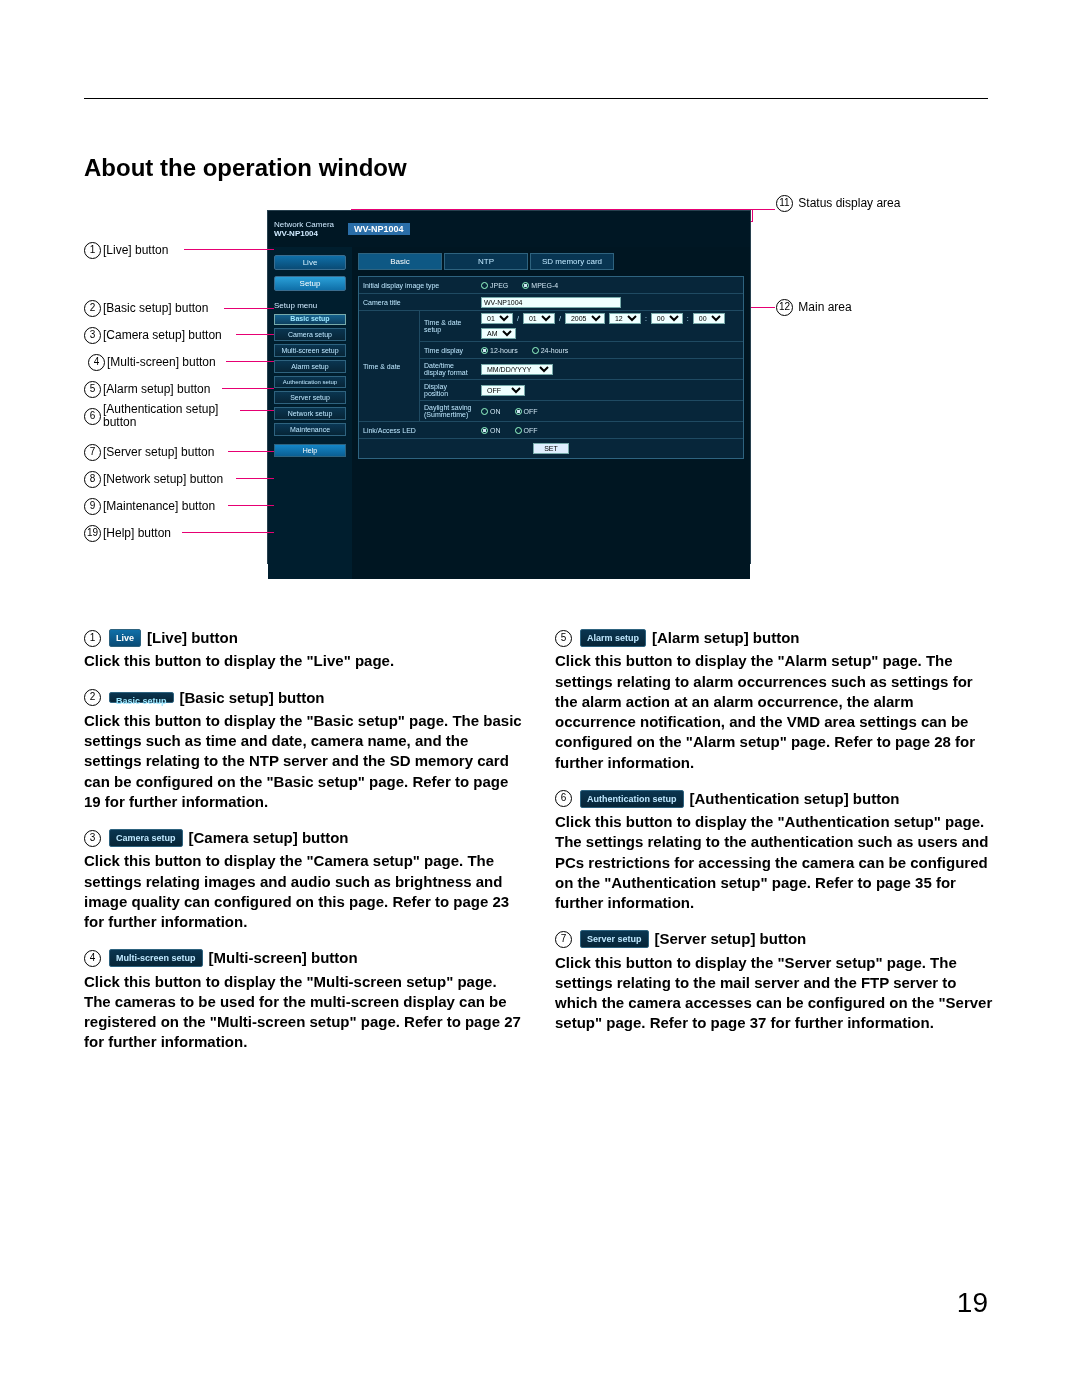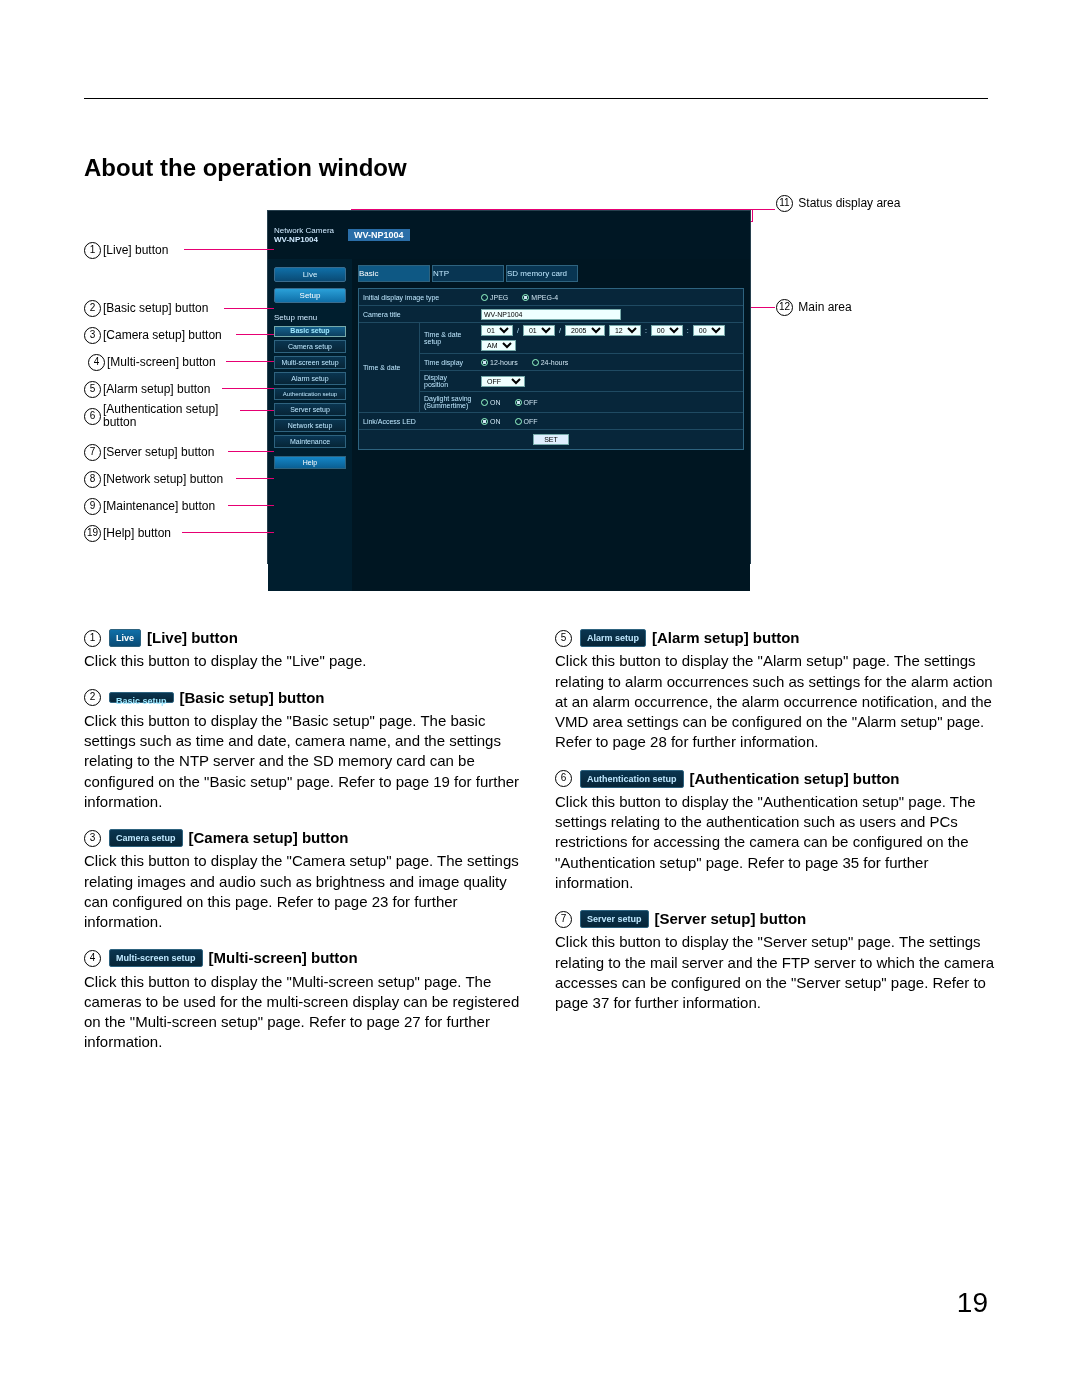--- a/index.html
+++ b/index.html
@@ -2,36 +2,36 @@
 <html><head>
 <meta charset="utf-8">
 <style>
   html,body{margin:0;padding:0;font-family:Arial,Helvetica,sans-serif;color:#000;background:#fff}
   .page{width:1072px;height:1399px;position:relative;box-sizing:border-box}
   .top-rule{position:absolute;left:84px;right:84px;top:98px;border-top:1px solid #000}
   .heading{position:absolute;left:84px;top:138px;font-size:24px;font-weight:bold}
   .figure{position:absolute;left:84px;top:200px;width:912px;height:380px}
   
   .ui-window{position:absolute;left:183px;top:10px;width:484px;height:354px;background:#001928;border:1px solid #28414f;box-sizing:border-box}
-  .ui-header{height:20px;background:#001724;color:#cde;font-size:8px;padding:14px 6px;display:flex;align-items:center}
+  .ui-header{height:20px;background:#001724;color:#cde;font-size:8px;padding:8px 6px;display:flex;align-items:center}
   .ui-header .brand{color:#cfeaff;margin-right:14px;white-space:pre}
   .ui-header .model-box{background:#2a6ea8;color:#fff;padding:1px 6px;font-weight:bold;font-size:9px}
   .ui-body{display:flex;height:332px}
   .sidebar{width:84px;background:#001e2e;padding:8px 6px;box-sizing:border-box}
   .btn{display:block;text-align:center;font-size:8px;padding:2px 2px;border-radius:2px;margin-bottom:6px;border:1px solid #3a6d8f;background:linear-gradient(#0d4f7a,#063654);color:#bfe8ff}
   .btn.live{background:linear-gradient(#0f6fa8,#0a4b75);color:#d7f2ff}
   .btn.setup{background:linear-gradient(#2aa0d8,#0f6fa8);color:#fff}
   .menu-title{color:#cfeaff;font-size:8px;margin:10px 0 4px 0}
   .mbtn{display:block;font-size:7px;text-align:center;padding:2px 2px;margin-bottom:3px;border:1px solid #2e637f;background:linear-gradient(#0a3550,#072537);color:#bfe8ff}
   .mbtn.sel{background:linear-gradient(#15618c,#0c4060);color:#9fe8ff;font-weight:bold}
   .mbtn.maint{background:linear-gradient(#0a3755,#062536);color:#bfe8ff}
   .mbtn.help{background:linear-gradient(#1486c7,#0b5f93);color:#fff}
   .main{flex:1;background:#001622;padding:6px;box-sizing:border-box}
   .tabs{display:flex;margin-bottom:6px}
-  .tab{font-size:8px;padding:3px 0;color:#bfe8ff;background:#083552;border:1px solid #2e637f;margin-right:2px;width:70px}
+  .tab{font-size:8px;padding:3px 6px;text-align:center;color:#bfe8ff;background:#083552;border:1px solid #2e637f;margin-right:2px;width:70px}
   .tab.active{background:#0e5884;color:#fff}
   .form{border:1px solid #2e637f;background:#07263a;font-size:7px;color:#bfe8ff}
   .frow{display:flex;border-bottom:1px solid #1f4a62;min-height:16px}
   .frow:last-child{border-bottom:none}
   .fkey{width:118px;padding:3px 4px;box-sizing:border-box;display:flex;align-items:center}
   .fkey.sub{width:58px;border-left:1px solid #1f4a62}
   .fval{flex:1;padding:2px 4px;display:flex;align-items:center;gap:4px;flex-wrap:wrap}
   .radio{display:inline-flex;align-items:center;gap:2px;margin-right:10px;color:#cfe5f2}
   .radio::before{content:"";width:7px;height:7px;border:1px solid #9fc;border-radius:50%;display:inline-block;box-sizing:border-box}
   .radio.on::before{background:radial-gradient(#cfe5f2 0 40%,transparent 45%)}
@@ -46,21 +46,21 @@
   
   .cols{position:absolute;left:84px;top:628px;display:flex;gap:30px;width:912px}
   .col{flex:1;font-size:15px;line-height:1.35}
   .item{margin-bottom:16px}
   .item-head{display:flex;align-items:center;gap:6px;font-weight:bold;margin-bottom:3px}
   .item-head .bullet-num{font-weight:normal}
   .chip{font-size:9px;padding:2px 6px;border:1px solid #2e637f;border-radius:2px;color:#bfe8ff;background:linear-gradient(#0a3550,#072537)}
   .chip.live{background:linear-gradient(#0f6fa8,#0a4b75);color:#fff}
   .chip.sel{color:#9fe8ff}
   .item-title{font-weight:bold}
-  .item-body{font-weight:normal}
+  .item-body{font-weight:bold}
   .pagenum{position:absolute;right:84px;bottom:80px;font-size:28px}
 </style>
 </head>
 <body>
 
 <div class="page">
   <div class="top-rule"></div>
   <h1 class="heading">About the operation window</h1>
 
   <div class="figure">
@@ -136,20 +136,26 @@
                   </div>
                 </div>
                 <div class="frow">
                   <div class="fkey sub">Time display</div>
                   <div class="fval">
                     <span class="radio on">12-hours</span>
                     <span class="radio">24-hours</span>
                   </div>
                 </div>
                 <div class="frow">
+                  <div class="fkey sub">Date/time display format</div>
+                  <div class="fval">
+                      <select class="sel" style="width:72px"><option>MM/DD/YYYY</option></select>
+                    </div>
+                </div>
+                <div class="frow">
                   <div class="fkey sub">Display position</div>
                   <div class="fval">
                       <select class="sel" style="width:44px"><option>OFF</option></select>
                     </div>
                 </div>
                 <div class="frow">
                   <div class="fkey sub">Daylight saving (Summertime)</div>
                   <div class="fval">
                     <span class="radio">ON</span>
                     <span class="radio on">OFF</span>

